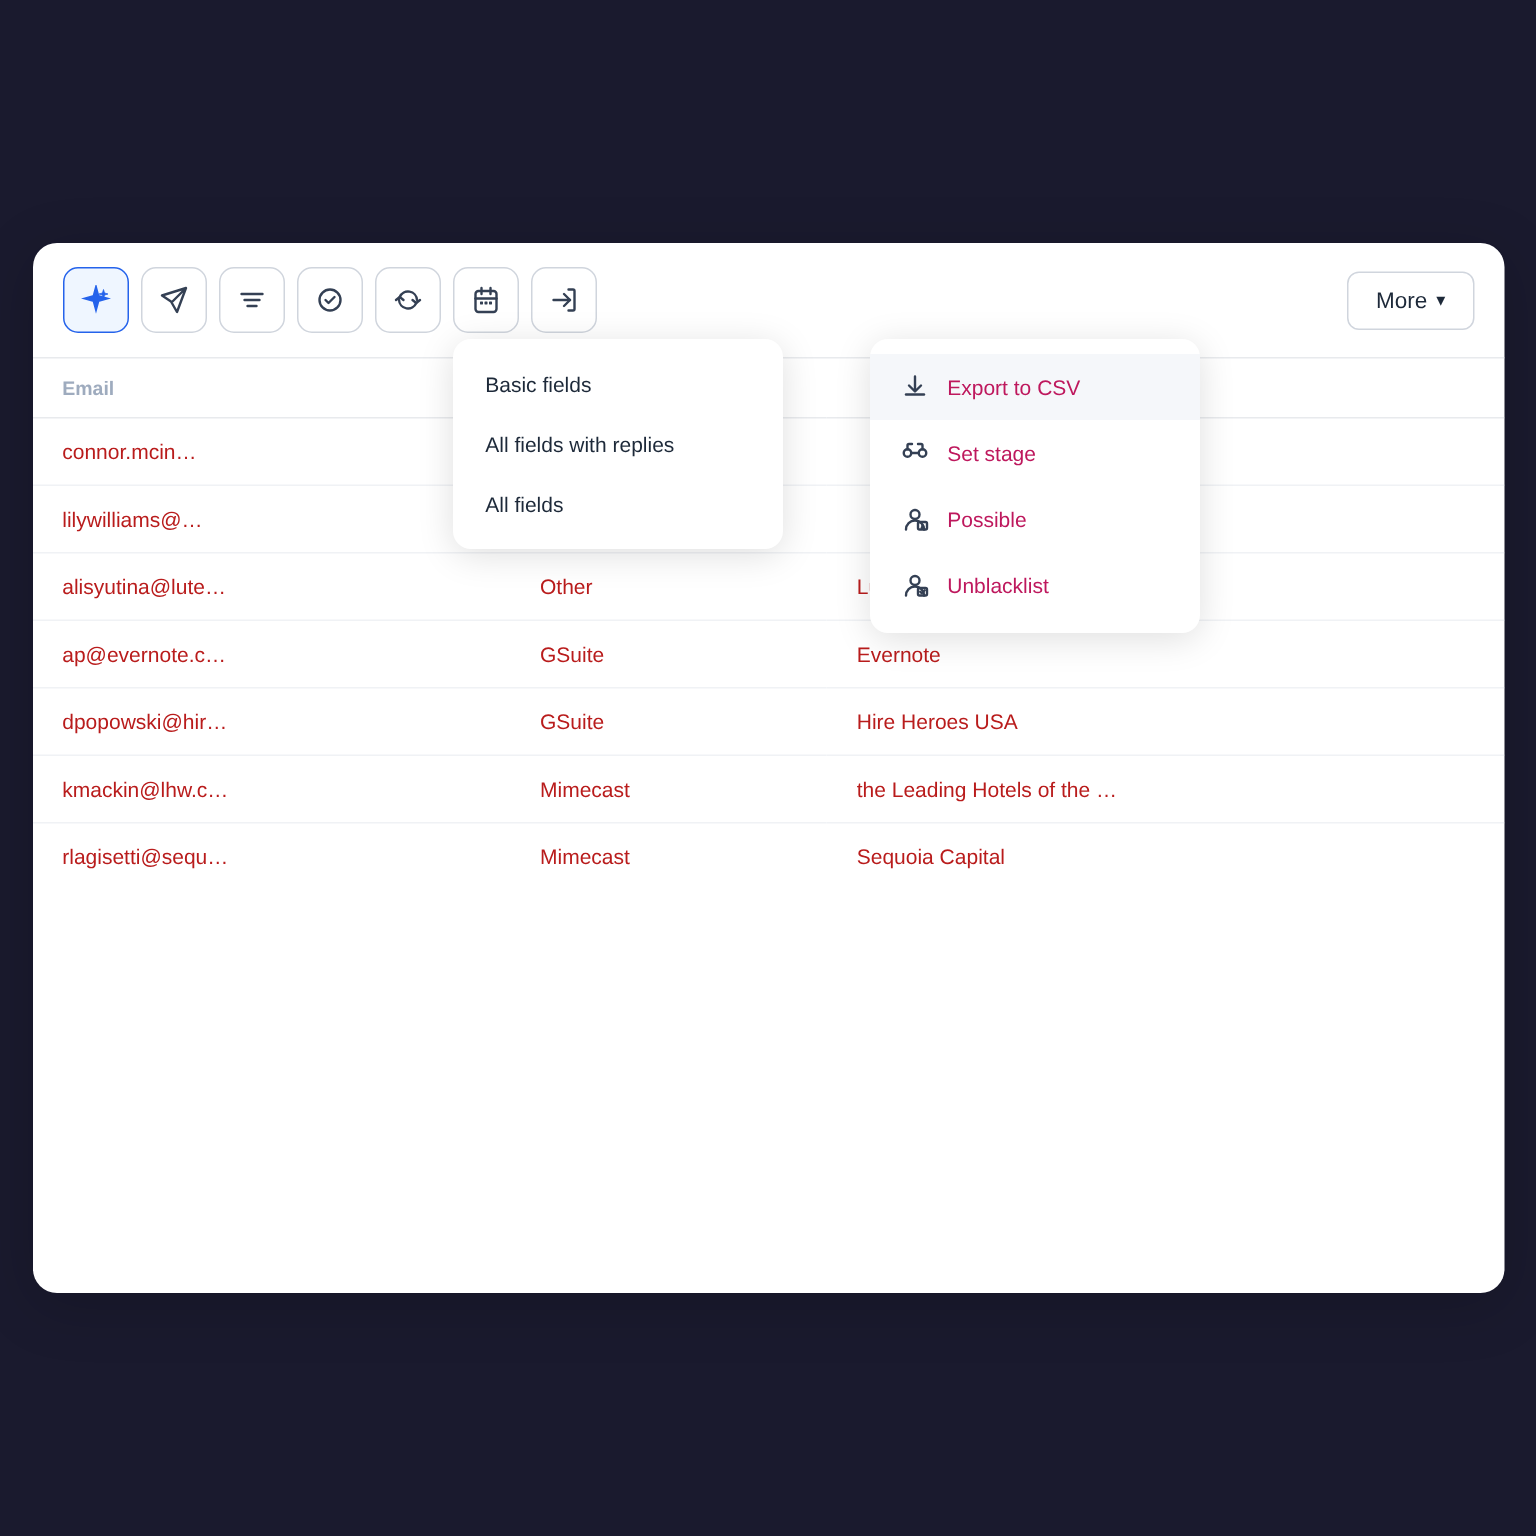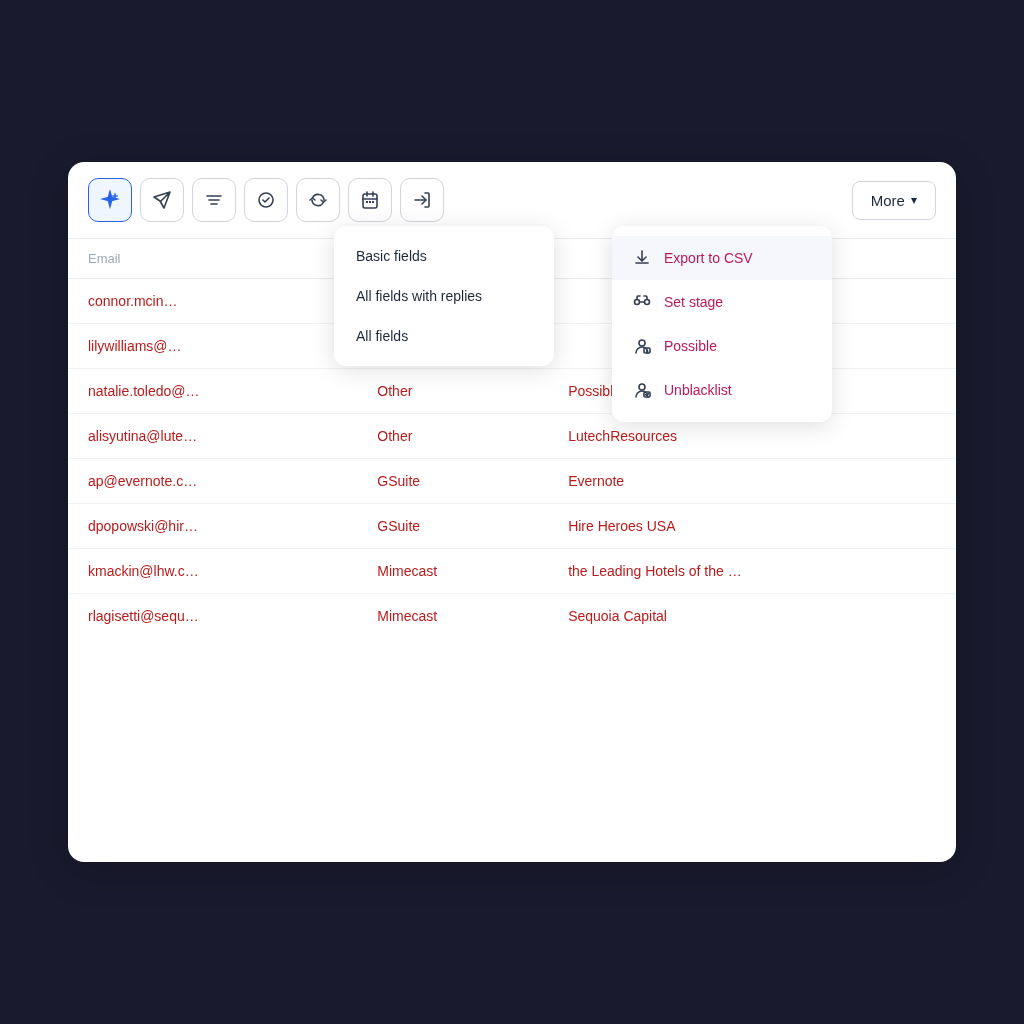--- a/index.html
+++ b/index.html
@@ -7,21 +7,21 @@
       background: #1a1a2e;
       display: flex;
       align-items: center;
       justify-content: center;
       min-height: 100vh;
       font-family: -apple-system, BlinkMacSystemFont, 'Segoe UI', sans-serif;
     }
     .card {
       background: #fff;
       border-radius: 16px;
-      width: 888px;
+      width: 981px;
       min-height: 700px;
       box-shadow: 0 8px 40px rgba(0,0,0,0.18);
       overflow: hidden;
       position: relative;
     }
     
     .toolbar {
       display: flex;
       align-items: center;
       padding: 16px 20px;
@@ -77,36 +77,36 @@
       width: 100%;
       border-collapse: collapse;
     }
     thead tr {
       border-bottom: 1.5px solid #e8eaed;
     }
     th {
       text-align: left;
       padding: 12px 20px;
       font-size: 13px;
-      font-weight: 400;
+      font-weight: 700;
       color: #9eabbe;
     }
     td {
       padding: 14px 20px;
       font-size: 14px;
       color: #b91c1c;
       border-bottom: 1px solid #f0f2f5;
     }
     tr:last-child td { border-bottom: none; }
 
     
     .dropdown-area {
       position: absolute;
       top: 64px;
-      left: 266px;
+      left: 280px;
       display: flex;
       gap: 0;
       z-index: 100;
     }
 
     
     .fields-dropdown {
       background: #fff;
       border-radius: 12px;
       box-shadow: 0 4px 24px rgba(0,0,0,0.13);
@@ -289,25 +289,20 @@
       <td>connor.mcin…</td>
       <td></td>
       <td></td>
     </tr>
           <tr>
       <td>lilywilliams@…</td>
       <td></td>
       <td></td>
     </tr>
           <tr>
-      <td>natalie.toledo@…</td>
-      <td>Other</td>
-      <td>Possible</td>
-    </tr>
-          <tr>
       <td>alisyutina@lute…</td>
       <td>Other</td>
       <td>LutechResources</td>
     </tr>
           <tr>
       <td>ap@evernote.c…</td>
       <td>GSuite</td>
       <td>Evernote</td>
     </tr>
           <tr>

